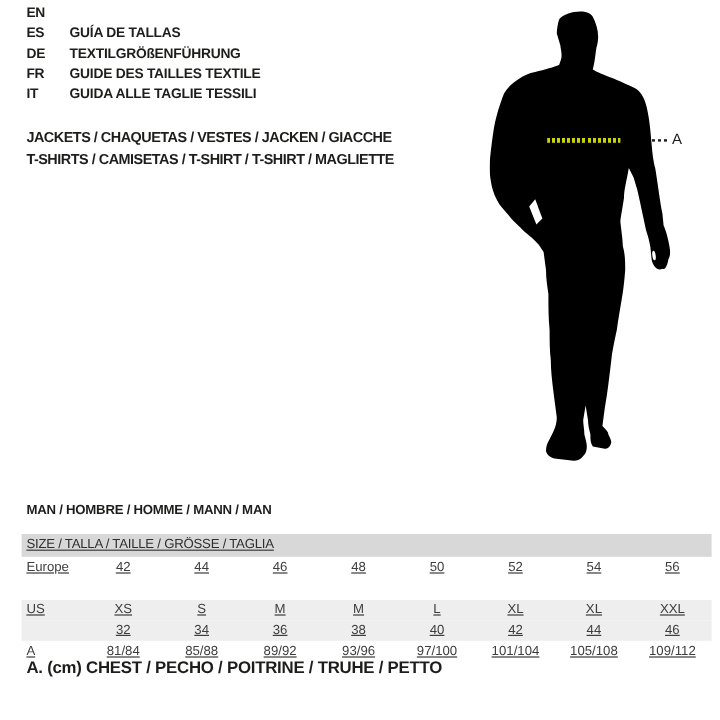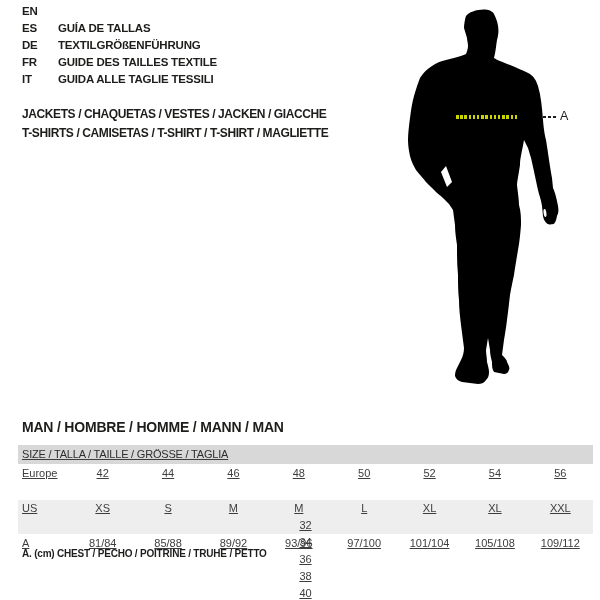--- a/index.html
+++ b/index.html
@@ -22,35 +22,35 @@
 
   
   .fig{position:absolute;left:408px;top:6px;width:152px;height:390px;}
   .chest-dots{position:absolute;left:456px;top:115px;width:61px;height:4px;
     background:repeating-linear-gradient(90deg,var(--dot) 0 2.5px,transparent 2.5px 4.2px);}
   .a-dashes{position:absolute;left:543px;top:116px;width:15px;height:2px;
     background:repeating-linear-gradient(90deg,var(--text) 0 3px,transparent 3px 5px);}
   .a-label{position:absolute;left:560px;top:109px;font-size:12.5px;line-height:15px;}
 
   
-  .man-title{position:absolute;left:22px;top:419px;font-size:14px;font-weight:700;letter-spacing:-0.2px;}
+  .man-title{position:absolute;left:22px;top:419px;font-size:11px;font-weight:700;letter-spacing:-0.2px;}
 
   
   .size-table{position:absolute;left:18px;top:445px;width:575px;font-size:11px;color:#3d3d3d;text-decoration:underline;}
   .trow{display:flex;}
   .trow.header{background:var(--header-row-bg);height:19px;line-height:19px;color:#2e2e2e;padding-left:4px;letter-spacing:-0.2px;}
   .trow.r0{height:36px;line-height:18px;}
   .trow.r1{height:17px;line-height:17px;background:var(--alt-row-bg);}
-  .trow.r2{height:17px;line-height:17px;background:var(--alt-row-bg);flex-direction:column;}
+  .trow.r2{height:17px;line-height:17px;background:var(--alt-row-bg);}
   .trow.r3{height:18px;line-height:18px;}
   .tlabel{width:52px;padding-left:4px;text-align:left;}
   .tcell{flex:1;text-align:center;}
 
   
-  .footnote{position:absolute;left:22px;top:548px;font-size:10px;font-weight:700;letter-spacing:-0.2px;}
+  .footnote{position:absolute;left:22px;top:548px;font-size:14px;font-weight:700;letter-spacing:-0.2px;}
 </style>
 </head>
 <body>
 
 <div id="canvas">
 
   <div class="lang-block">
     <div class="lang-row">
       <span class="lang-code">EN</span>
     </div>

